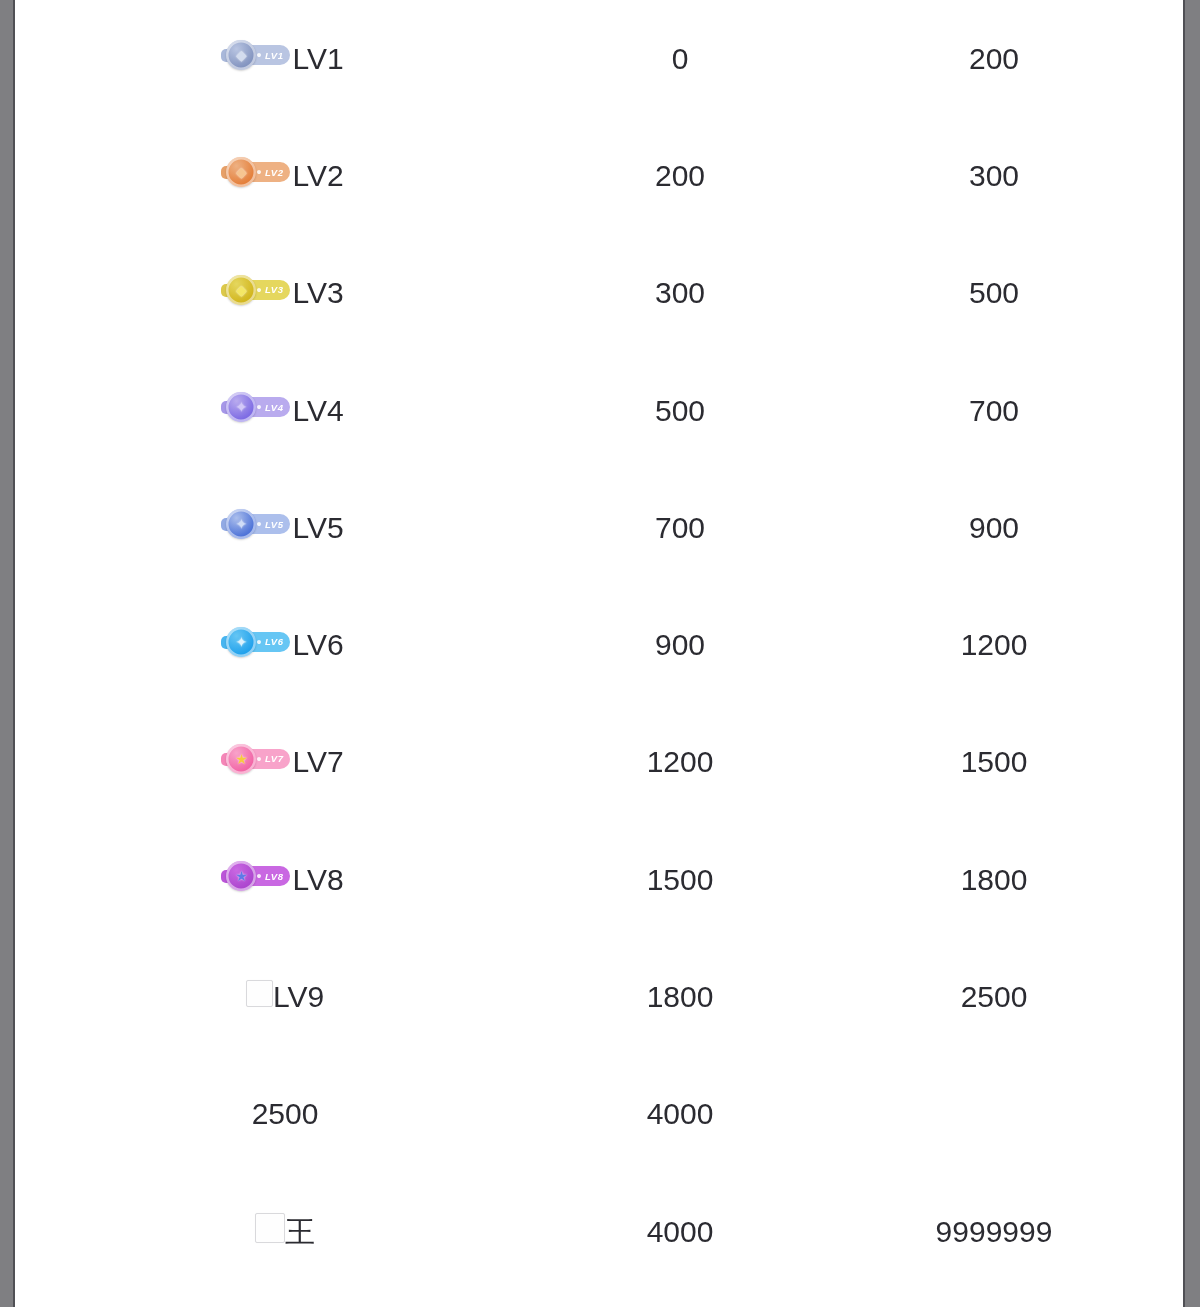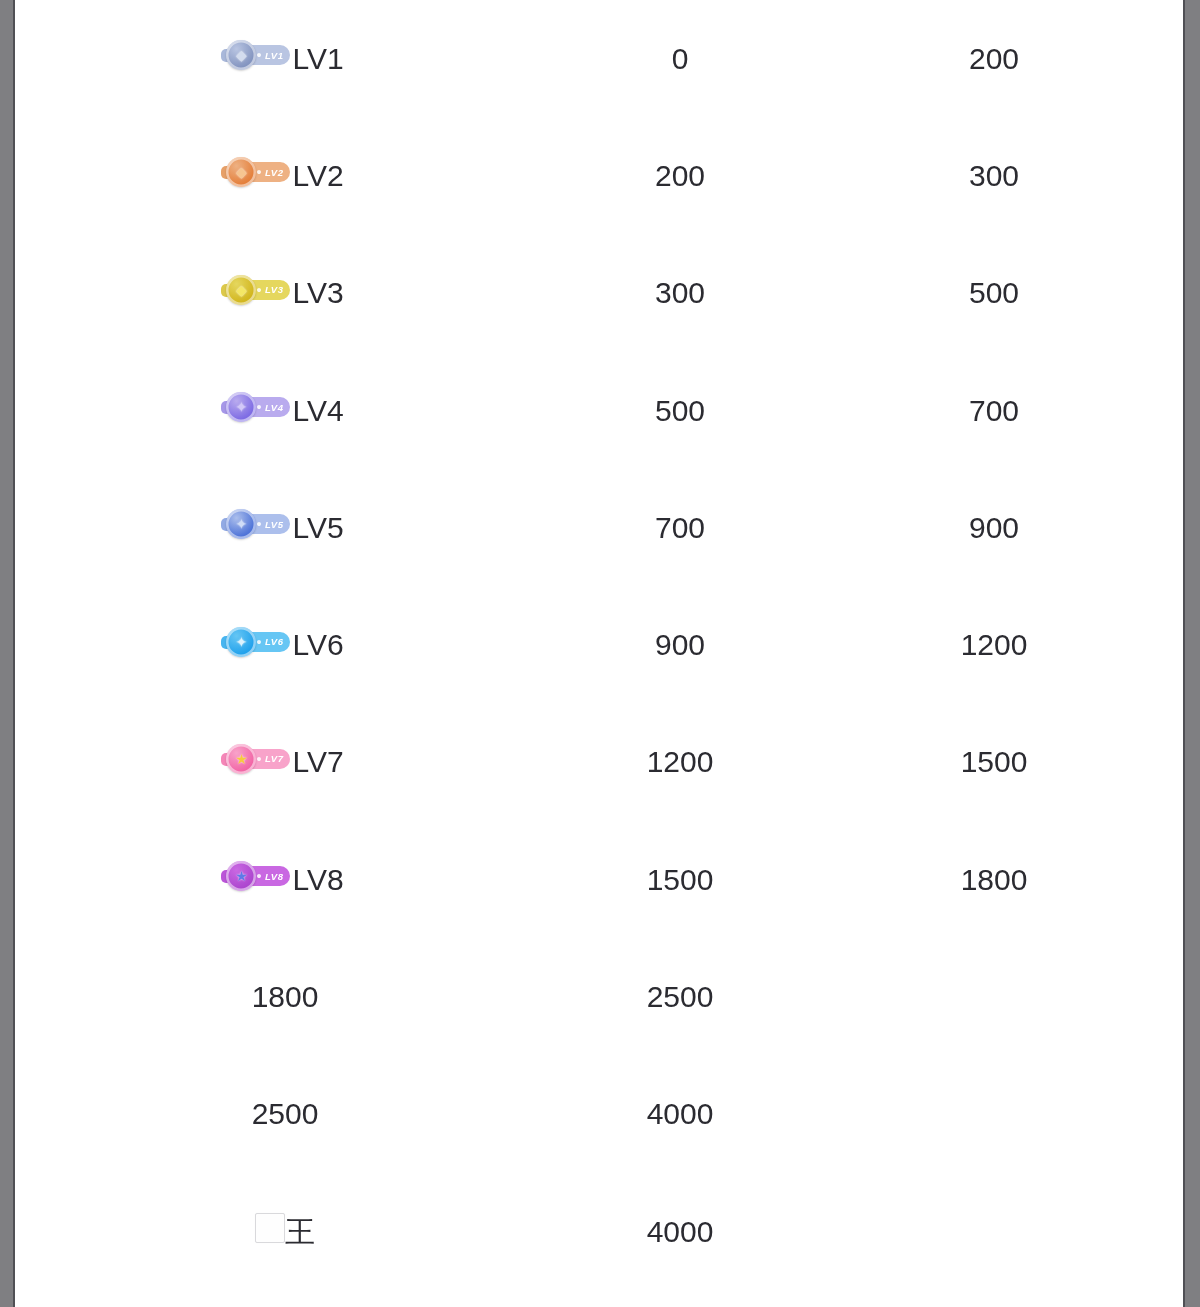--- a/index.html
+++ b/index.html
@@ -205,29 +205,34 @@
       <span class="badge-slot"><span class="badge"><span class="badge-wing" style="background: rgb(187, 85, 216);"></span><span class="badge-pill" style="background: rgb(201, 104, 226);">LV8</span><span class="badge-circle" style="background: radial-gradient(circle at 35% 30%, rgb(201, 104, 226) 0%, rgb(173, 70, 207) 65%);">
               <span class="badge-gem" style="color: rgb(95, 122, 232);">★</span>
             </span></span></span>
       <span class="level-label">LV8</span>
     </div>
     <div class="cell cell-min">1500</div>
     <div class="cell cell-max">1800</div>
   </div>
 
   <div class="row">
+    <div class="cell cell-level">
+      <span class="badge-slot"><span class="badge-placeholder" style="width: 27px; height: 27px;"></span></span>
+      <span class="level-label">LV9</span>
+    </div>
     <div class="cell cell-min">1800</div>
     <div class="cell cell-max">2500</div>
   </div>
 
   <div class="row">
     <div class="cell cell-min">2500</div>
     <div class="cell cell-max">4000</div>
   </div>
 
   <div class="row">
     <div class="cell cell-level">
       <span class="badge-slot"><span class="badge-placeholder" style="width: 30px; height: 30px;"></span></span>
       <span class="level-label">王</span>
     </div>
     <div class="cell cell-min">4000</div>
+    <div class="cell cell-max">9999999</div>
   </div>
 </div>
 
 </body></html>

